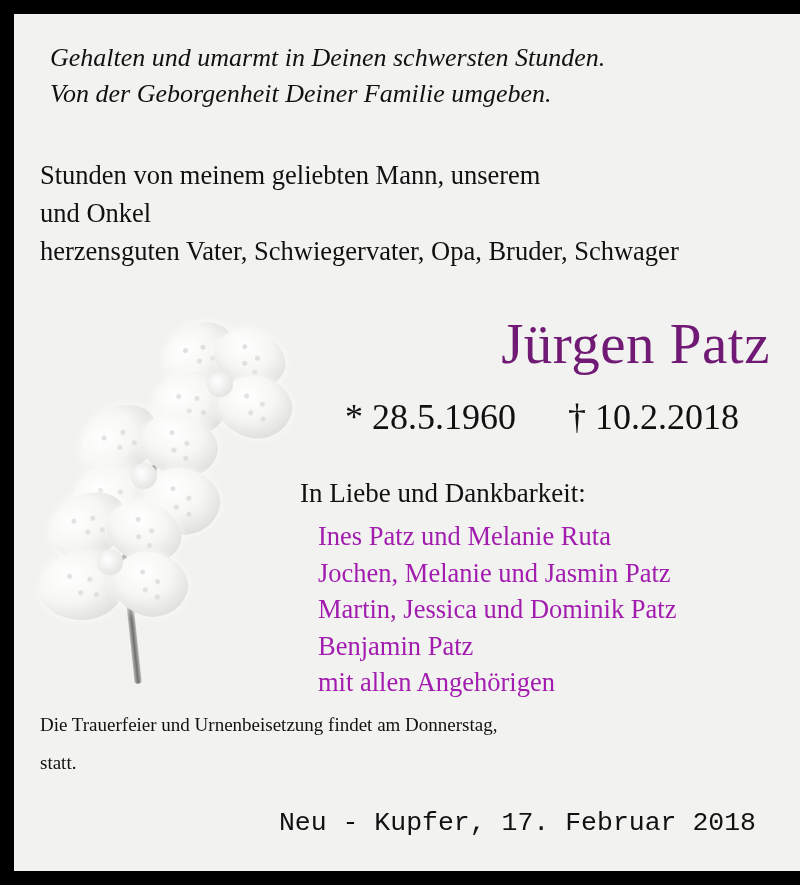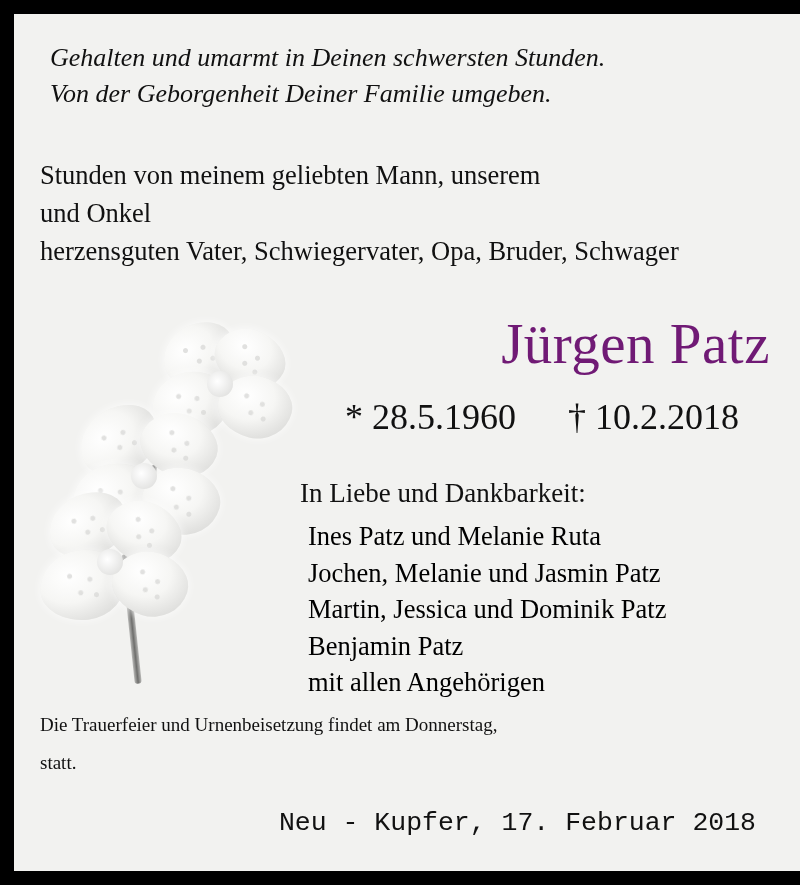--- a/index.html
+++ b/index.html
@@ -113,25 +113,25 @@
   .thanks {
     position: absolute;
     left: 286px;
     top: 456px;
     font-size: 27px;
     color: #111111;
     margin-top: 8px;
   }
   .family {
     position: absolute;
-    left: 294px;
+    left: 304px;
     top: 504px;
     font-size: 26.5px;
     line-height: 36.5px;
-    color: #000000;
+    color: #a21caf;
   }
   .ceremony {
     position: absolute;
     left: 26px;
     top: 692px;
     width: 740px;
     font-size: 19px;
     line-height: 38px;
     color: #111111;
   }

